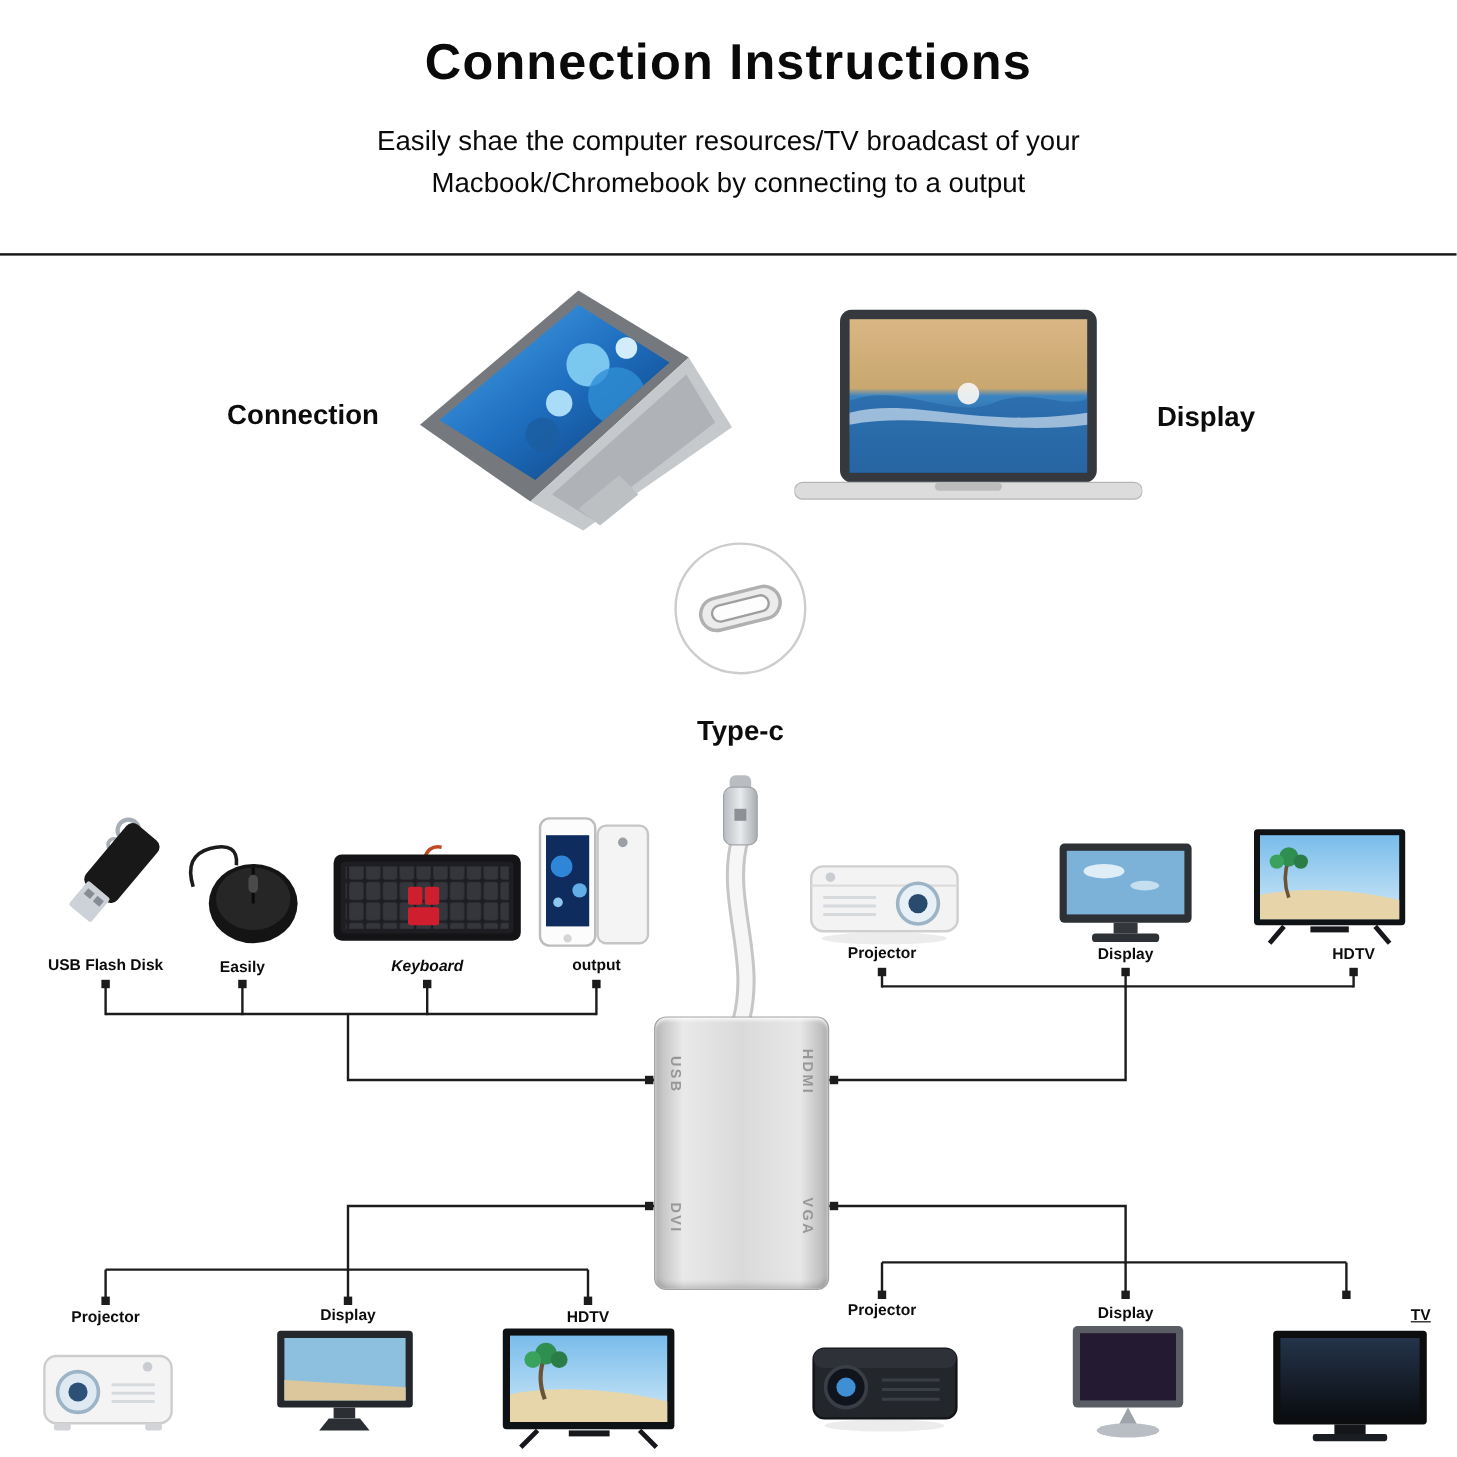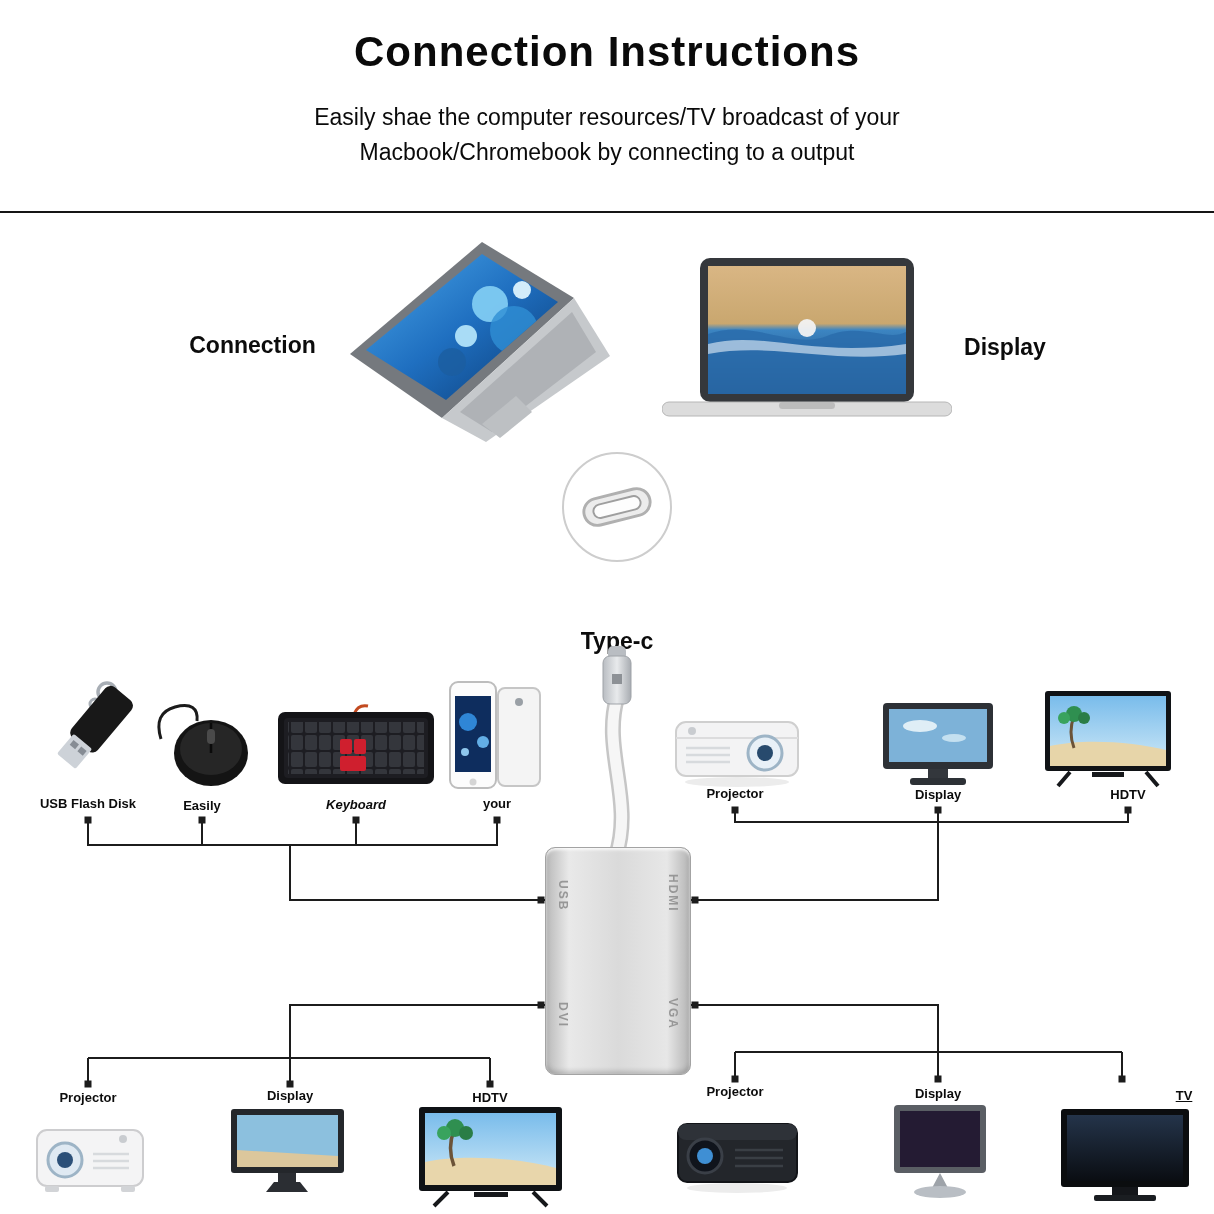--- a/index.html
+++ b/index.html
@@ -4,21 +4,21 @@
 <style>
   html,body{margin:0;padding:0;background:#fff;}
   .canvas{position:relative;width:1214px;height:1214px;background:#fff;overflow:hidden;
           font-family:"Liberation Sans",sans-serif;color:#0f0f0f;}
   .title{position:absolute;left:0;top:28px;width:100%;text-align:center;
          font-size:42px;font-weight:700;letter-spacing:1px;color:#0a0a0a;}
   .subtitle{position:absolute;left:0;top:100px;width:100%;text-align:center;
             font-size:23px;font-weight:400;line-height:35px;color:#0a0a0a;}
   .divider{position:absolute;left:0;top:211px;width:1214px;height:2px;background:#151515;}
   .biglbl{position:absolute;text-align:center;font-size:23px;font-weight:700;color:#0c0c0c;}
-  .midlbl{position:absolute;text-align:center;font-size:23px;font-weight:600;color:#0c0c0c;margin-top:32px;}
+  .midlbl{position:absolute;text-align:center;font-size:23px;font-weight:600;color:#0c0c0c;}
   .lbl{position:absolute;text-align:center;font-size:13px;font-weight:700;color:#0c0c0c;white-space:nowrap;}
   .device{position:absolute;}
   .device svg{display:block;width:100%;height:100%;}
   .wires{position:absolute;left:0;top:0;}
   .typec-circle{position:absolute;left:562px;top:452px;width:110px;height:110px;border-radius:50%;
                 background:#fff;border:2px solid #cdcdcd;box-sizing:border-box;}
   .hub{position:absolute;left:545px;top:847px;width:146px;height:228px;border-radius:10px;
        background:linear-gradient(90deg,#b9b9b9 0%,#e9e9e9 16%,#dadada 50%,#e7e7e7 84%,#b3b3b3 100%);
        border:1px solid #a3a3a3;box-sizing:border-box;
        box-shadow:inset 0 2px 3px rgba(255,255,255,.85), inset 0 -3px 5px rgba(0,0,0,.18);}
@@ -227,21 +227,21 @@
       <rect x="56" y="8" width="42" height="98" rx="7" fill="#f4f4f4" stroke="#c6c6c6" stroke-width="2"></rect>
       <circle cx="77" cy="22" r="4" fill="#9aa0a6"></circle>
       <rect x="8" y="2" width="46" height="106" rx="8" fill="#fcfcfc" stroke="#bdbdbd" stroke-width="2"></rect>
       <rect x="13" y="16" width="36" height="76" fill="#0e2d5e"></rect>
       <circle cx="26" cy="42" r="9" fill="#2f86d6"></circle>
       <circle cx="41" cy="62" r="6" fill="#63aee6"></circle>
       <circle cx="23" cy="72" r="4" fill="#8ec6ec"></circle>
       <circle cx="31" cy="102" r="3.5" fill="#d5d5d5"></circle>
     </svg>
   </figure>
-  <div class="lbl" style="left:457px;top:796px;width:80px;">your</div>
+  <div class="lbl" style="left:457px;top:796px;width:80px;">output</div>
 
   <figure class="device" style="left:672px;top:698px;width:130px;height:92px;margin:0;">
     <svg viewBox="0 0 130 92">
       <ellipse cx="65" cy="84" rx="52" ry="5" fill="#ececec"></ellipse>
       <rect x="4" y="24" width="122" height="54" rx="10" fill="#f3f3f4" stroke="#cfcfcf" stroke-width="2"></rect>
       <path d="M4,40 h122" stroke="#dcdcdd" stroke-width="2"></path>
       <circle cx="93" cy="55" r="17" fill="#e8f0f7" stroke="#9db4c6" stroke-width="3"></circle>
       <circle cx="93" cy="55" r="8" fill="#274a6d"></circle>
       <circle cx="20" cy="33" r="4" fill="#c9ccd0"></circle>
       <g stroke="#d7dadd" stroke-width="2.5">

